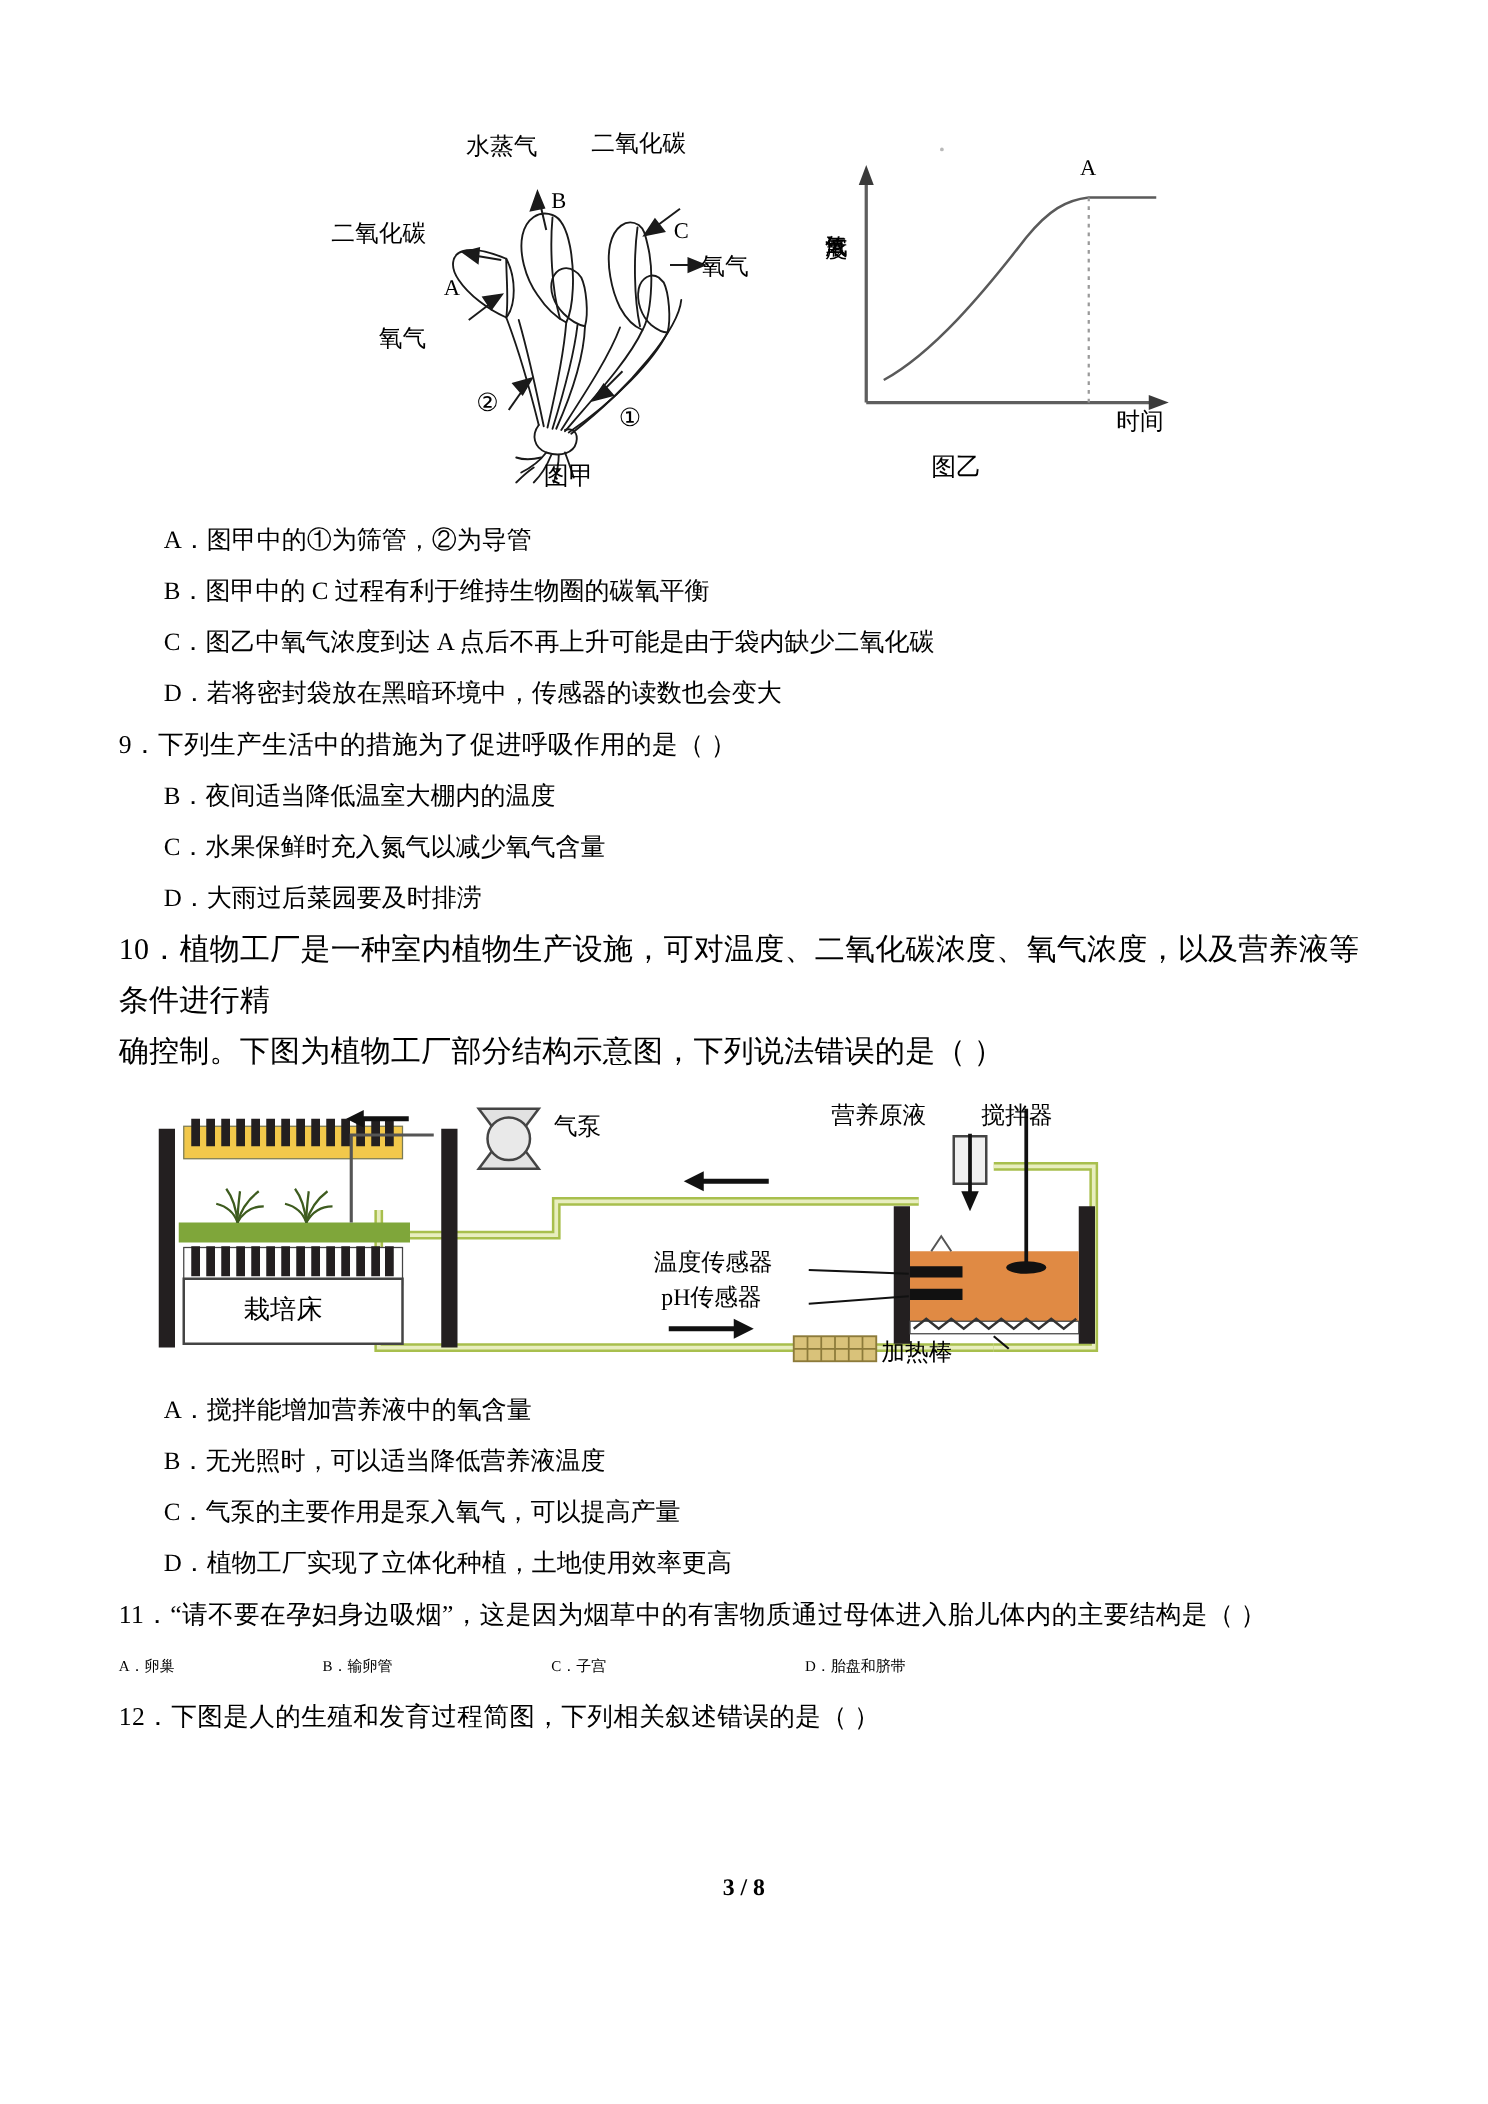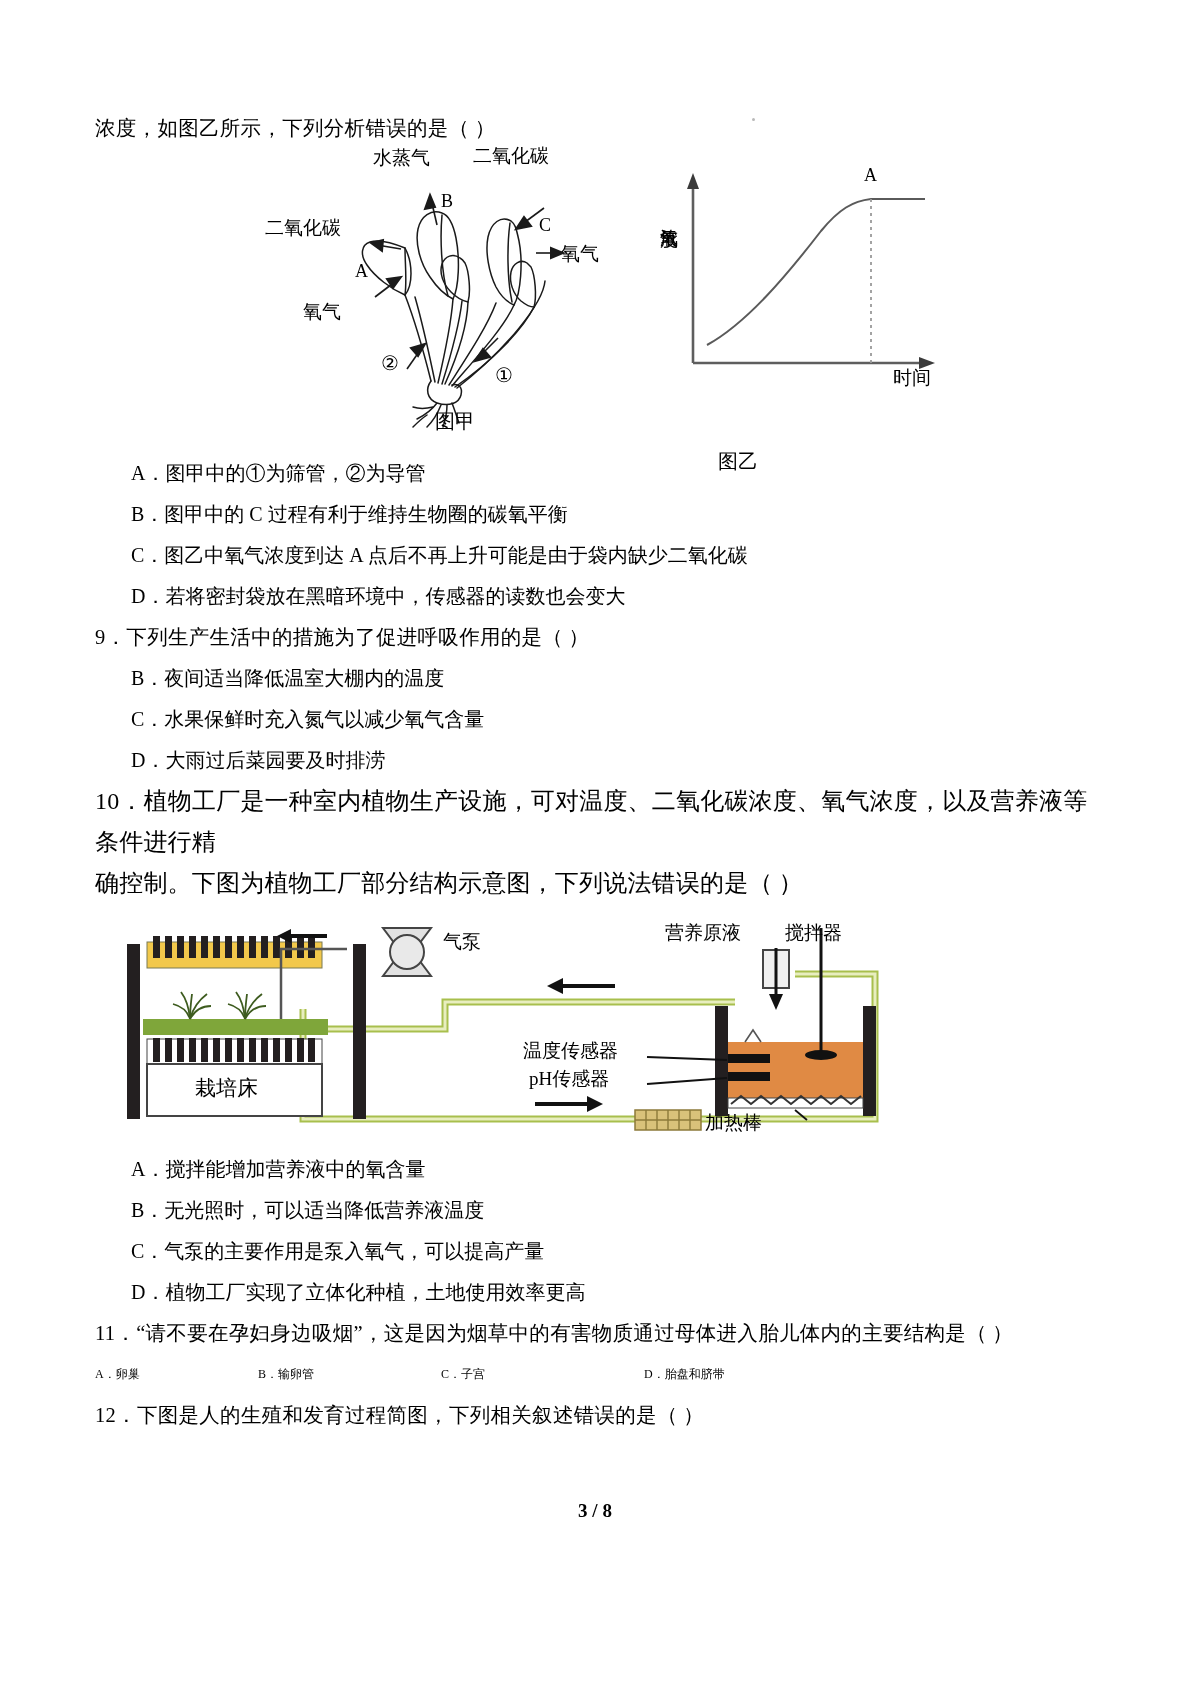--- a/index.html
+++ b/index.html
@@ -114,21 +114,20 @@
 </style>
 </head>
 <body>
 
 <div class="page">
 
   <div class="dotmark"></div>
 
   <div class="content">
 
-    <div class="qline">浓度，如图乙所示，下列分析错误的是（      ）</div>
 
     <div class="fig1">
 
       <div class="plantfig">
         <svg viewBox="0 0 340 275" width="340" height="275" xmlns="http://www.w3.org/2000/svg">
           <g fill="none" stroke="#1a1a1a" stroke-width="1.5" stroke-linecap="round" stroke-linejoin="round">
 
             <path d="M150 95 C138 90 124 86 115 89 C106 92 105 102 112 112 C120 124 136 136 150 142 C158 132 158 110 150 95 Z"></path>
             <path d="M150 95 C150 110 152 128 150 142"></path>
 
@@ -211,21 +210,21 @@
           <path d="M72 182 C112 160 152 112 186 68 C204 46 218 38 236 36 L290 36" fill="none" stroke="#5a5a5a" stroke-width="2"></path>
 
           <line x1="236" y1="36" x2="236" y2="200" stroke="#9a9a9a" stroke-width="1.8" stroke-dasharray="3,4"></line>
         </svg>
         <div class="vlabel" style="left:22px; top:52px;">氧气浓度</div>
         <div class="lbl-lat" style="left:229px; top:2px;">A</div>
         <div class="lbl-cn" style="left:258px; top:202px;">时间</div>
       </div>
 
       <div class="caption" style="left:340px; top:255px;">图甲</div>
-      <div class="caption" style="left:623px; top:248px;margin-top:47px;">图乙</div>
+      <div class="caption" style="left:650px; top:248px;">图乙</div>
     </div>
 
     <div class="opt">A．图甲中的①为筛管，②为导管</div>
     <div class="opt">B．图甲中的 C 过程有利于维持生物圈的碳氧平衡</div>
     <div class="opt">C．图乙中氧气浓度到达 A 点后不再上升可能是由于袋内缺少二氧化碳</div>
     <div class="opt">D．若将密封袋放在黑暗环境中，传感器的读数也会变大</div>
 
     <div class="qline"><span>9．</span><span>下列生产生活中的措施为了促进呼吸作用的是（      ）</span></div>
     <div class="opt">B．夜间适当降低温室大棚内的温度</div>
     <div class="opt">C．水果保鲜时充入氮气以减少氧气含量</div>

